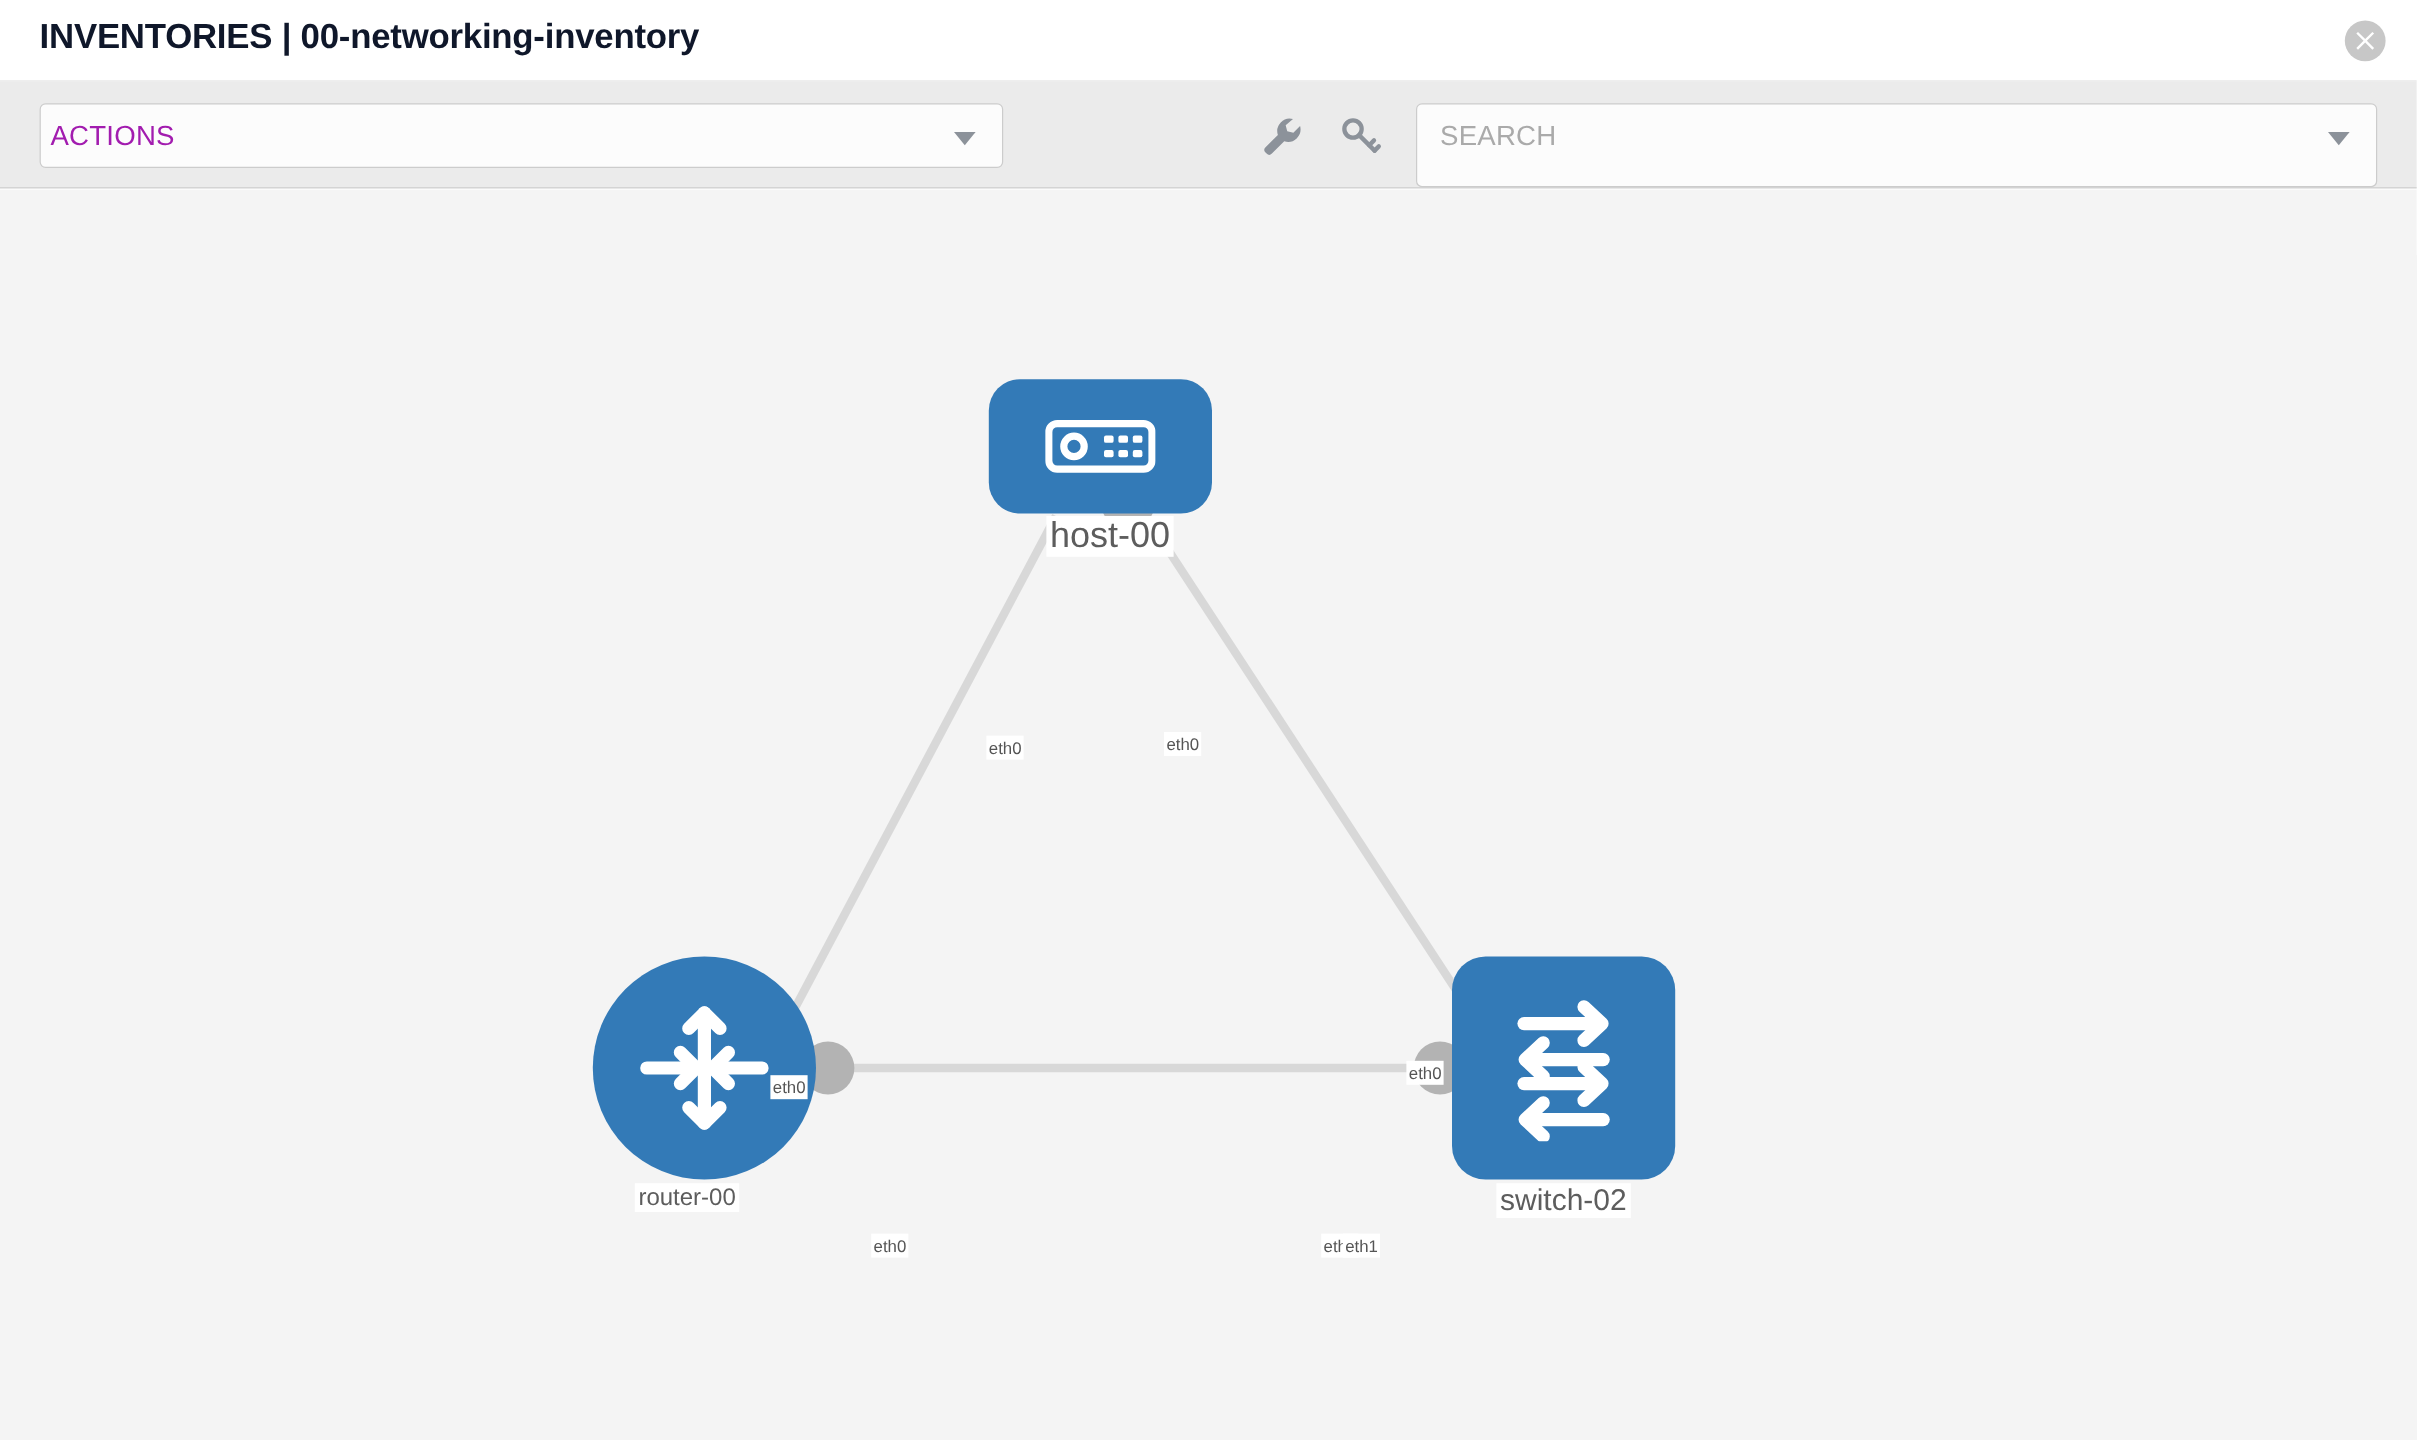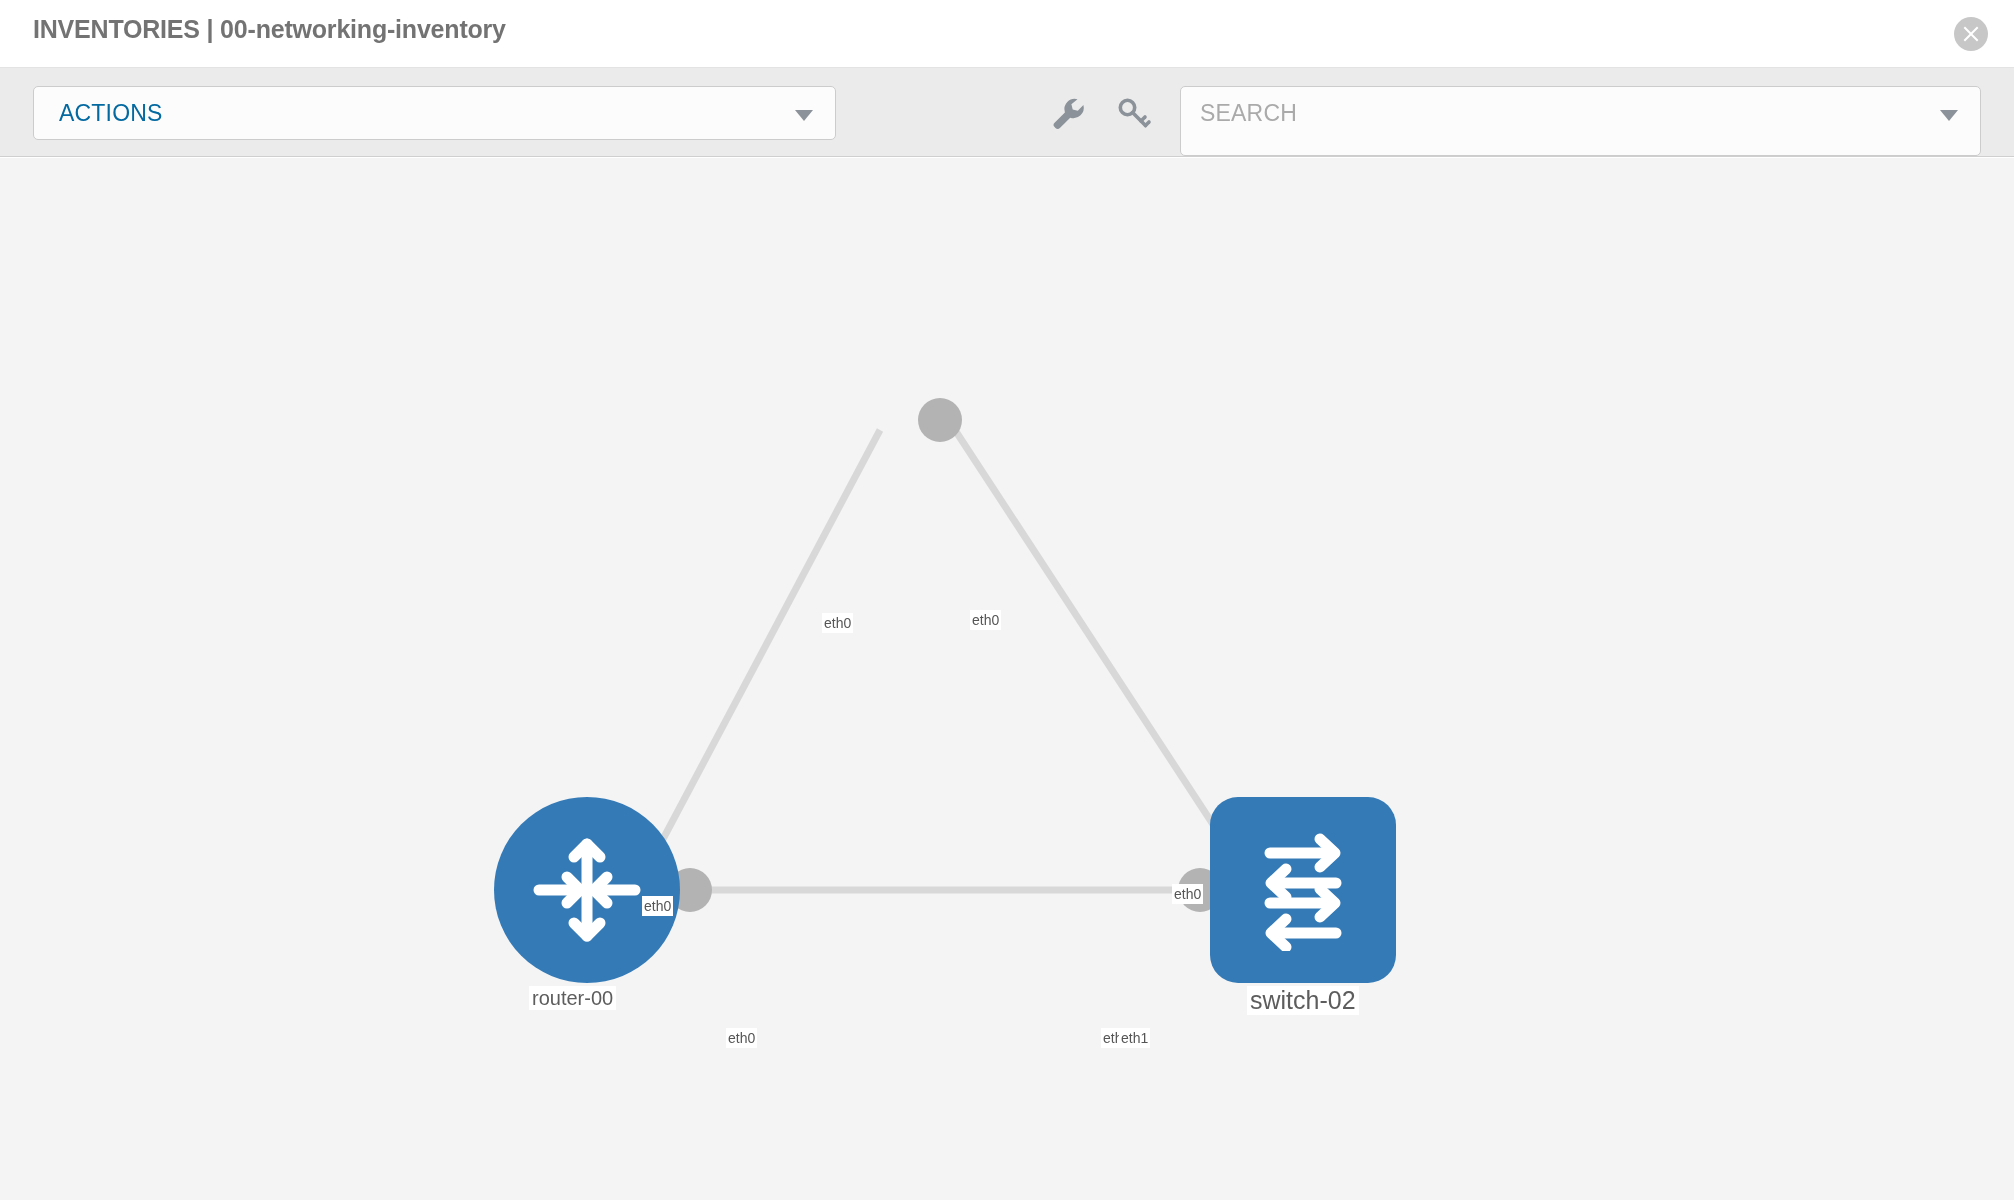--- a/index.html
+++ b/index.html
@@ -22,23 +22,23 @@
   .header {
     position: absolute;
     left: 0; top: 0;
     width: 2014px; height: 68px;
     background: #ffffff;
     border-bottom: 1px solid #e3e3e3;
   }
   .page-title {
     position: absolute;
     left: 33px; top: 15px;
-    font-size: 25px;
+    font-size: 29px;
     font-weight: bold;
-    color: #737373;
+    color: #0f172a;
     letter-spacing: -0.2px;
     white-space: nowrap;
   }
   .close-btn {
     position: absolute;
     right: 26px; top: 17px;
     width: 34px; height: 34px;
     border-radius: 50%;
     background: #c7c7c7;
     cursor: pointer;
@@ -57,23 +57,23 @@
     position: absolute;
     left: 33px; top: 86px;
     width: 803px; height: 54px;
     background: #fcfcfc;
     border: 1px solid #cccccc;
     border-radius: 5px;
     cursor: pointer;
   }
   .actions-select .label {
     position: absolute;
-    left: 25px; top: 13px;
+    left: 8px; top: 13px;
     font-size: 23px;
-    color: #0369a1;
+    color: #a21caf;
     letter-spacing: 0.2px;
   }
   .caret {
     position: absolute;
     right: 22px; top: 23px;
     width: 0; height: 0;
     border-left: 9px solid transparent;
     border-right: 9px solid transparent;
     border-top: 11px solid #8c929a;
   }
@@ -240,20 +240,37 @@
       <line x1="955" y1="272" x2="1235" y2="700" stroke="#d8d8d8" stroke-width="7"></line>
 
       <line x1="690" y1="732" x2="1205" y2="732" stroke="#d8d8d8" stroke-width="7"></line>
 
       <circle cx="940" cy="262" r="22" fill="#b3b3b3"></circle>
       <circle cx="690" cy="732" r="22" fill="#b3b3b3"></circle>
       <circle cx="1238" cy="692" r="24" fill="#b3b3b3"></circle>
       <circle cx="1200" cy="732" r="22" fill="#b3b3b3"></circle>
     </svg>
 
+    <div class="node" id="node-host">
+      <div class="node-shape">
+        <svg width="92" height="46" viewBox="0 0 92 46" aria-hidden="true">
+          <rect x="3" y="4" width="86" height="38" rx="7" ry="7" fill="none" stroke="#ffffff" stroke-width="6"></rect>
+          <circle cx="24" cy="23" r="8.5" fill="none" stroke="#ffffff" stroke-width="6"></circle>
+          <g fill="#ffffff">
+            <rect x="49" y="14" width="8" height="6" rx="1.6"></rect>
+            <rect x="61" y="14" width="8" height="6" rx="1.6"></rect>
+            <rect x="73" y="14" width="8" height="6" rx="1.6"></rect>
+            <rect x="49" y="26" width="8" height="6" rx="1.6"></rect>
+            <rect x="61" y="26" width="8" height="6" rx="1.6"></rect>
+            <rect x="73" y="26" width="8" height="6" rx="1.6"></rect>
+          </g>
+        </svg>
+      </div>
+      <div class="node-label">host-00</div>
+    </div>
 
     <div class="node" id="node-router">
       <div class="node-shape">
         <svg width="120" height="120" viewBox="0 0 120 120" aria-hidden="true">
           <g stroke="#ffffff" stroke-width="11" stroke-linecap="round" stroke-linejoin="round" fill="none">
 
             <path d="M60 55 L60 14"></path>
             <path d="M47 27 L60 14 L73 27"></path>
 
             <path d="M60 65 L60 106"></path>

